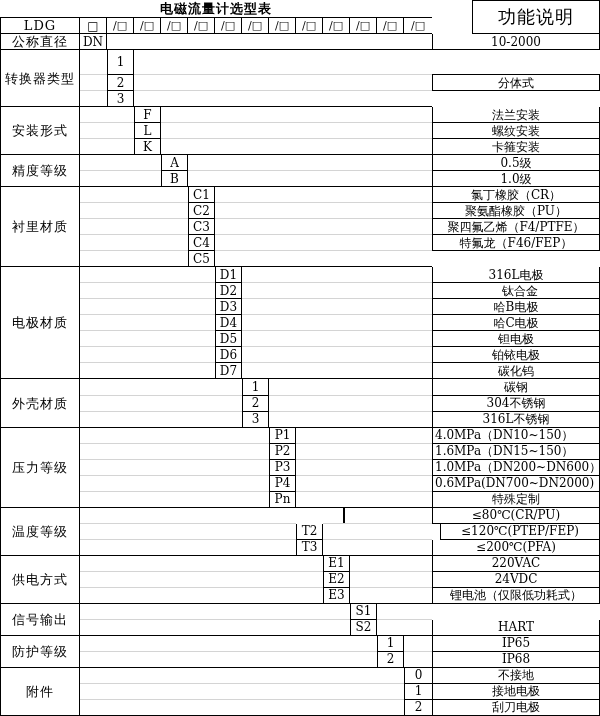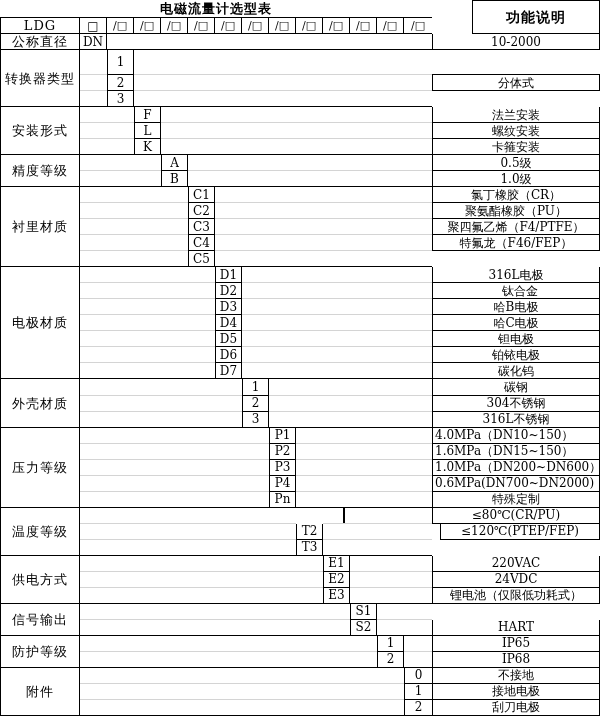--- a/index.html
+++ b/index.html
@@ -16,21 +16,21 @@
     box-sizing:border-box;
     display:flex; align-items:center; justify-content:center;
     font-size:12px; line-height:1; white-space:nowrap; overflow:hidden;
   }
   .bb { border-bottom:1px solid #000; }
   .gb { border-bottom:1px solid #d4d4d4; }
   .bl { border-left:1px solid #000; }
   .br { border-right:1px solid #000; }
   .bt { border-top:1px solid #000; }
   .title { font-weight:bold; font-size:13px; letter-spacing:1px; }
-  .hdr   { font-weight:bold; font-size:14px; letter-spacing:1px;margin-left:40px; }
+  .hdr   { font-weight:normal; font-size:18px; letter-spacing:1px;margin-left:40px; }
   .lbl   { font-size:13px; letter-spacing:1px; }
   .code  { font-size:12px; }
   .slot  { font-size:11px; }
   .desc  { font-size:12px; }
   .desc.left { justify-content:flex-start; padding-left:2px; }
 </style>
 </head>
 <body>
 
 <div class="sheet" id="grid">
@@ -176,20 +176,21 @@
     <div class="cell code bb bl br" style="grid-area: 32 / 10; margin-left: 47px;">T1</div>
     <div class="cell gb" style="grid-area: 32 / 11 / auto / 15;"></div>
     <div class="cell desc bl br bb" style="grid-area: 32 / 15;">≤80℃(CR/PU)</div>
     <div class="cell gb" style="grid-area: 33 / 2 / auto / 10;"></div>
     <div class="cell code bb bl br" style="grid-area: 33 / 10;">T2</div>
     <div class="cell gb" style="grid-area: 33 / 11 / auto / 15;"></div>
     <div class="cell desc bl br bb" style="grid-area: 33 / 15; margin-left: 8px;">≤120℃(PTEP/FEP)</div>
     <div class="cell bb" style="grid-area: 34 / 2 / auto / 10;"></div>
     <div class="cell code bb bl br" style="grid-area: 34 / 10;">T3</div>
     <div class="cell bb" style="grid-area: 34 / 11 / auto / 15;"></div>
+    <div class="cell desc bl br bb" style="grid-area: 34 / 15;">≤200℃(PFA)</div>
     <div class="cell lbl bl br bb" style="grid-area: 35 / 1 / 38;">供电方式</div>
     <div class="cell gb" style="grid-area: 35 / 2 / auto / 11;"></div>
     <div class="cell code bb bl br" style="grid-area: 35 / 11;">E1</div>
     <div class="cell gb" style="grid-area: 35 / 12 / auto / 15;"></div>
     <div class="cell desc bl br bb" style="grid-area: 35 / 15;">220VAC</div>
     <div class="cell gb" style="grid-area: 36 / 2 / auto / 11;"></div>
     <div class="cell code bb bl br" style="grid-area: 36 / 11;">E2</div>
     <div class="cell gb" style="grid-area: 36 / 12 / auto / 15;"></div>
     <div class="cell desc bl br bb" style="grid-area: 36 / 15;">24VDC</div>
     <div class="cell bb" style="grid-area: 37 / 2 / auto / 11;"></div>

